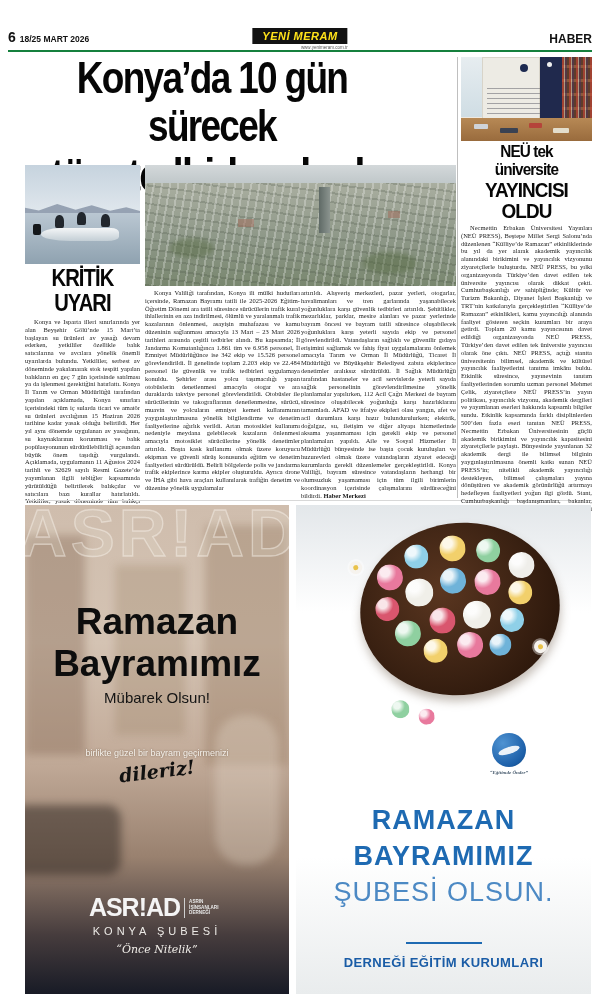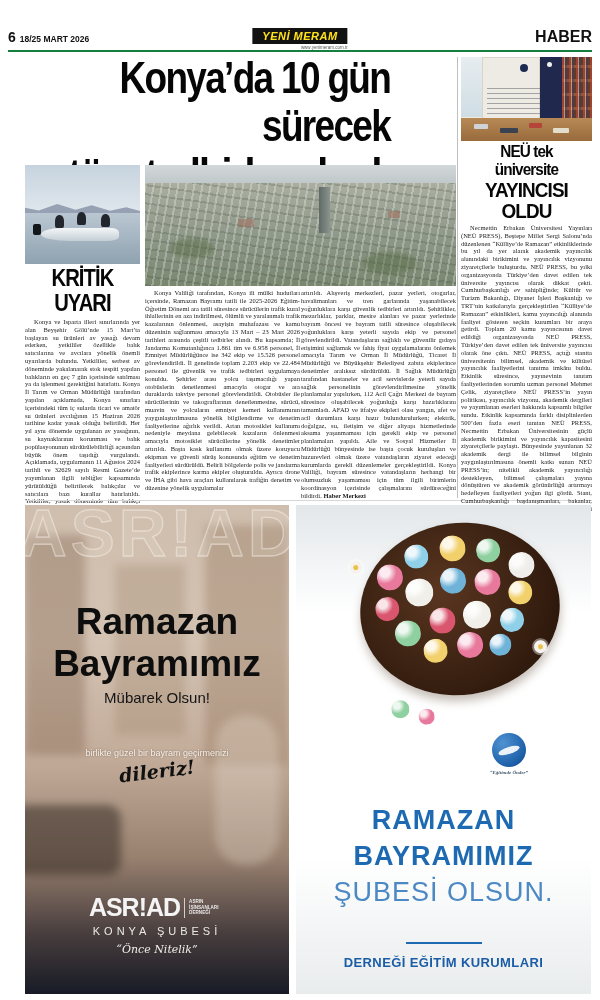--- a/index.html
+++ b/index.html
@@ -8,24 +8,24 @@
 
   
   .hdr{position:absolute;left:8px;right:8px;top:30px;height:22px;border-bottom:2px solid #15803d}
   .hdr-left{position:absolute;left:0;bottom:4px;font-family:"Liberation Sans",sans-serif}
   .pagenum{font-size:14px;font-weight:bold}
   .hdate{font-size:8.5px;font-weight:bold;margin-left:4px}
   .masthead{position:absolute;left:50%;transform:translateX(-50%);top:-4px;text-align:right}
   .mast-box{display:inline-block;background:#121212;color:#ffe21a;font-family:"Liberation Sans",sans-serif;
             font-weight:bold;font-style:italic;font-size:11px;padding:2px 10px;letter-spacing:.5px}
   .mast-url{font-family:"Liberation Sans",sans-serif;font-size:4.5px;color:#555;margin-top:1px}
-  .hdr-right{position:absolute;right:0;bottom:4px;font-family:"Liberation Sans",sans-serif;font-size:16px;font-weight:bold}
-
-  
-  .main-hl{position:absolute;left:0;top:54px;width:424px;text-align:right;color:#060606;
+  .hdr-right{position:absolute;right:0;bottom:4px;font-family:"Liberation Sans",sans-serif;font-size:12px;font-weight:bold}
+
+  
+  .main-hl{position:absolute;left:0;top:54px;width:424px;text-align:center;color:#060606;
            font-family:"Liberation Sans",sans-serif;font-weight:bold}
   .main-hl .l1{font-size:44px;line-height:48px;letter-spacing:-2px;transform:scaleX(.84)}
   .main-hl .l2{font-size:47px;line-height:50px;letter-spacing:-2px;transform:scaleX(.84)}
 
   
   .body-txt{font-size:6.5px;line-height:7.8px;text-align:justify;color:#1c1c1c}
   .indent{text-indent:9px}
   .byline{font-weight:bold}
 
   .left-col{position:absolute;left:25px;top:165px;width:115px}

